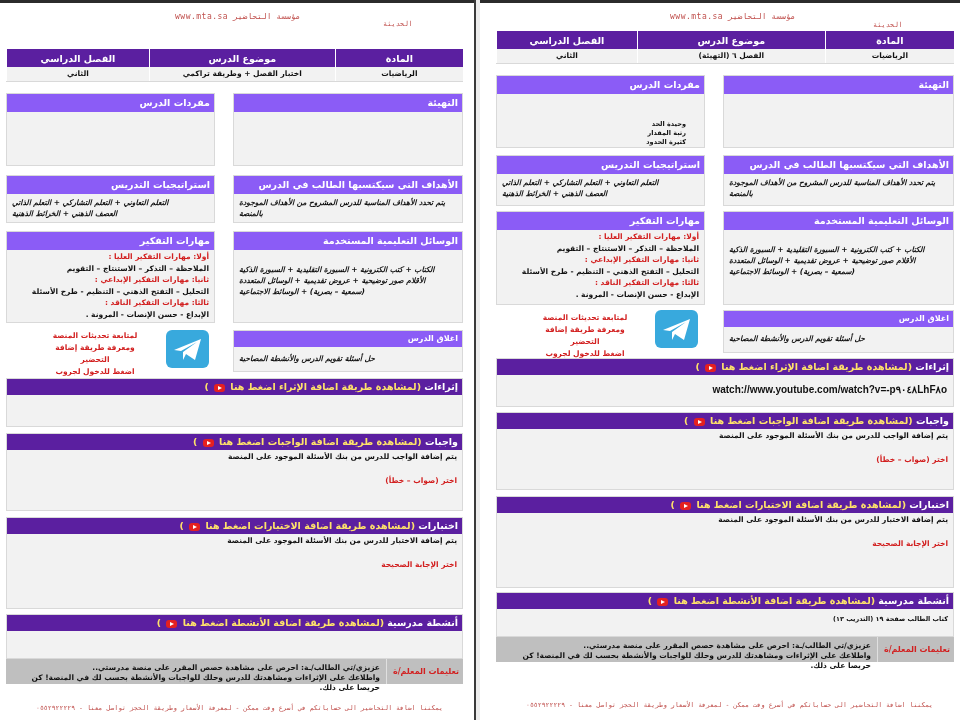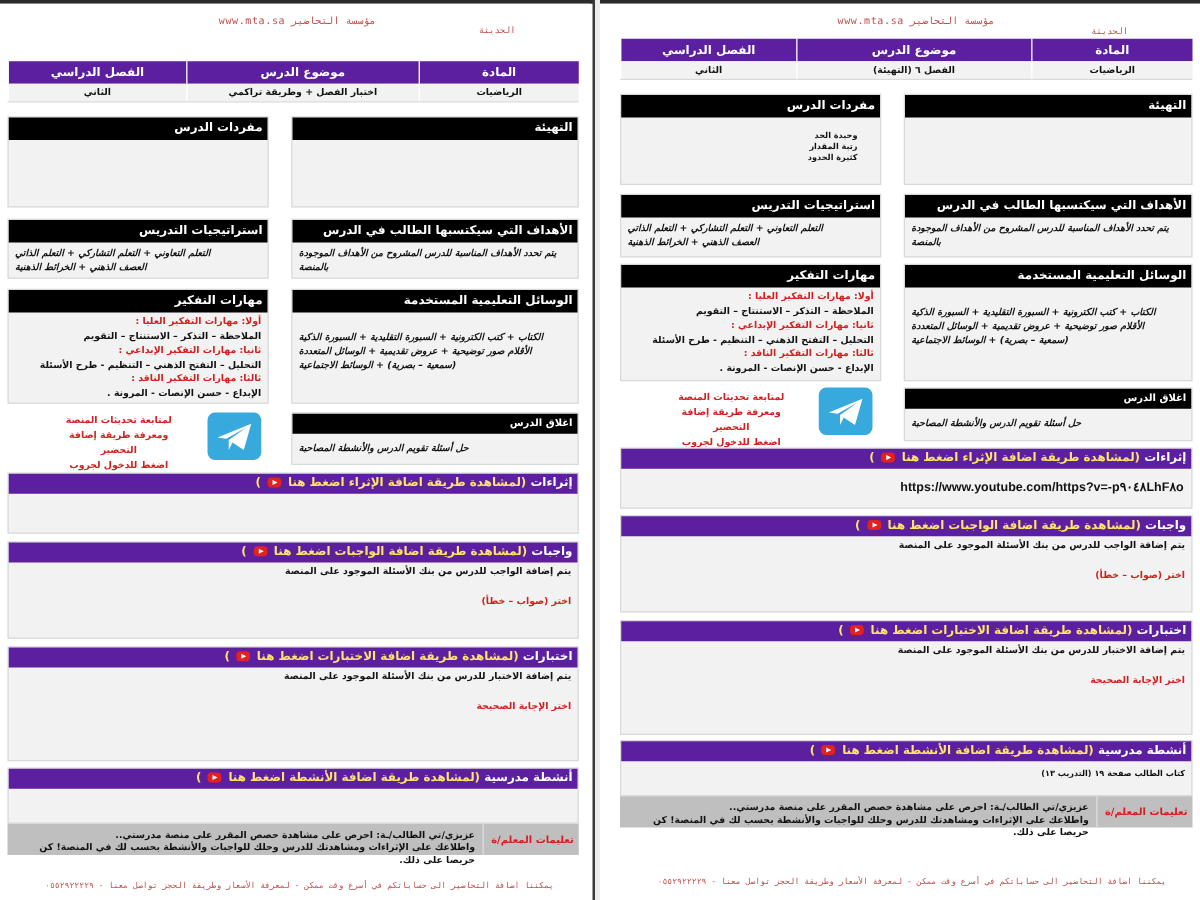--- a/index.html
+++ b/index.html
@@ -7,21 +7,21 @@
   body { font-family: "DejaVu Sans", "Liberation Sans", sans-serif; position: relative; }
   .topbar { position: absolute; left: 0; top: 0; width: 960px; height: 3px; background: #2b2b2b; }
   .page { position: absolute; top: 3px; height: 717px; background: #fff; direction: rtl; }
   #page-left { left: 0; width: 472px; border-left: 0; }
   #page-right { left: 480px; width: 480px; }
   .divider { position: absolute; left: 474px; top: 0; width: 2px; height: 720px; background: #3a3a3a; }
   .divider2 { position: absolute; left: 476px; top: 0; width: 4px; height: 720px; background: #ececec; }
 
   .hdr-site { position: absolute; top: 9px; font-family: "DejaVu Sans Mono", monospace; font-size: 8px; color: #c0504d; letter-spacing: 0.5px; direction: rtl; }
   .hdr-sub { position: absolute; font-family: "DejaVu Sans Mono", monospace; font-size: 7px; color: #c0504d; }
-  .box-title { height: 18px; line-height: 18px; font-size: 9.5px; font-weight: bold; padding: 0 4px; color: #fff; background: #000000; white-space: nowrap; overflow: hidden; }
+  .box-title { height: 18px; line-height: 18px; font-size: 9.5px; font-weight: bold; padding: 0 4px; color: #fff; background: #8b5cf6; white-space: nowrap; overflow: hidden; }
   .box { position: absolute; border: 1px solid #d9d9d9; background: #f2f2f2; }
   .box-body { font-size: 7.5px; font-weight: bold; color: #111; line-height: 11px; padding: 3px 5px; }
   .center { text-align: left; font-style: italic; }
   .red { color: #d22020; }
   .yellow { color: #ffe36a; }
 
   table.meta { position: absolute; border-collapse: collapse; direction: rtl; }
   table.meta th { background: #5b1fa0; color: #fff; font-size: 9.5px; font-weight: bold; height: 18px; border-left: 1px solid #fff; }
   table.meta td { background: #f2f2f2; color: #111; font-size: 7.5px; font-weight: bold; height: 14px; text-align: center; border-left: 1px solid #fff; border-bottom: 1px solid #d9d9d9; }
 
@@ -180,21 +180,21 @@
       <td>الثاني</td>
     </tr>
   </tbody>
     </table>
 
   <div class="box" style="left:243px; top:72px; width:231px; height:73px;">
     <div class="box-title">التهيئة</div>
   </div>
   <div class="box" style="left:16px; top:72px; width:209px; height:73px;">
     <div class="box-title">مفردات الدرس</div>
-    <div class="box-body" style="font-size:6.5px; line-height:9px; padding-top:10px; padding-right:18px;">
+    <div class="box-body" style="font-size:6.5px; line-height:9px; padding-top:26px; padding-right:18px;">
       <div>وحيدة الحد</div>
       <div>رتبة المقدار</div>
       <div>كثيرة الحدود</div>
     </div>
   </div>
 
   <div class="box" style="left:243px; top:152px; width:231px; height:51px;">
     <div class="box-title">الأهداف التي سيكتسبها الطالب في الدرس</div>
     <div class="box-body center">يتم تحدد الأهداف المناسبة للدرس المشروح من الأهداف الموجودة بالمنصة</div>
   </div>
@@ -240,21 +240,21 @@
   <div class="box" style="left:243px; top:307px; width:231px; height:43px;">
     <div class="box-title" style="height:16px; line-height:16px; font-size:8px;">اغلاق الدرس</div>
     <div class="box-body center" style="padding-top:6px;">حل أسئلة تقويم الدرس والأنشطة المصاحبة</div>
   </div>
 
   <div class="box" style="left:16px; top:355px; width:458px; height:49px;">
     <div class="wide-title">
       <span>إثراءات</span>
       <span class="yellow"><span>(لمشاهدة طريقة اضافة الإثراء اضغط هنا</span> <span class="yt-badge"></span> <span>)</span></span>
     </div>
-    <div class="link-text" style="padding:9px 6px 0 0;">https://www.youtube.com/https?v=-p٩٠٤٨LhF٨o</div>
+    <div class="link-text" style="padding:9px 6px 0 0;">watch://www.youtube.com/watch?v=-p٩٠٤٨LhF٨o</div>
   </div>
 
   <div class="box" style="left:16px; top:409px; width:458px; height:78px;">
     <div class="wide-title">
       <span>واجبات</span>
       <span class="yellow"><span>(لمشاهدة طريقة اضافة الواجبات اضغط هنا</span> <span class="yt-badge"></span> <span>)</span></span>
     </div>
     <div class="box-body" style="padding-top:1px;">يتم إضافة الواجب للدرس من بنك الأسئلة الموجود على المنصة</div>
     <div class="box-body red" style="padding-top:10px;">اختر (صواب – خطأ)</div>
   </div>

